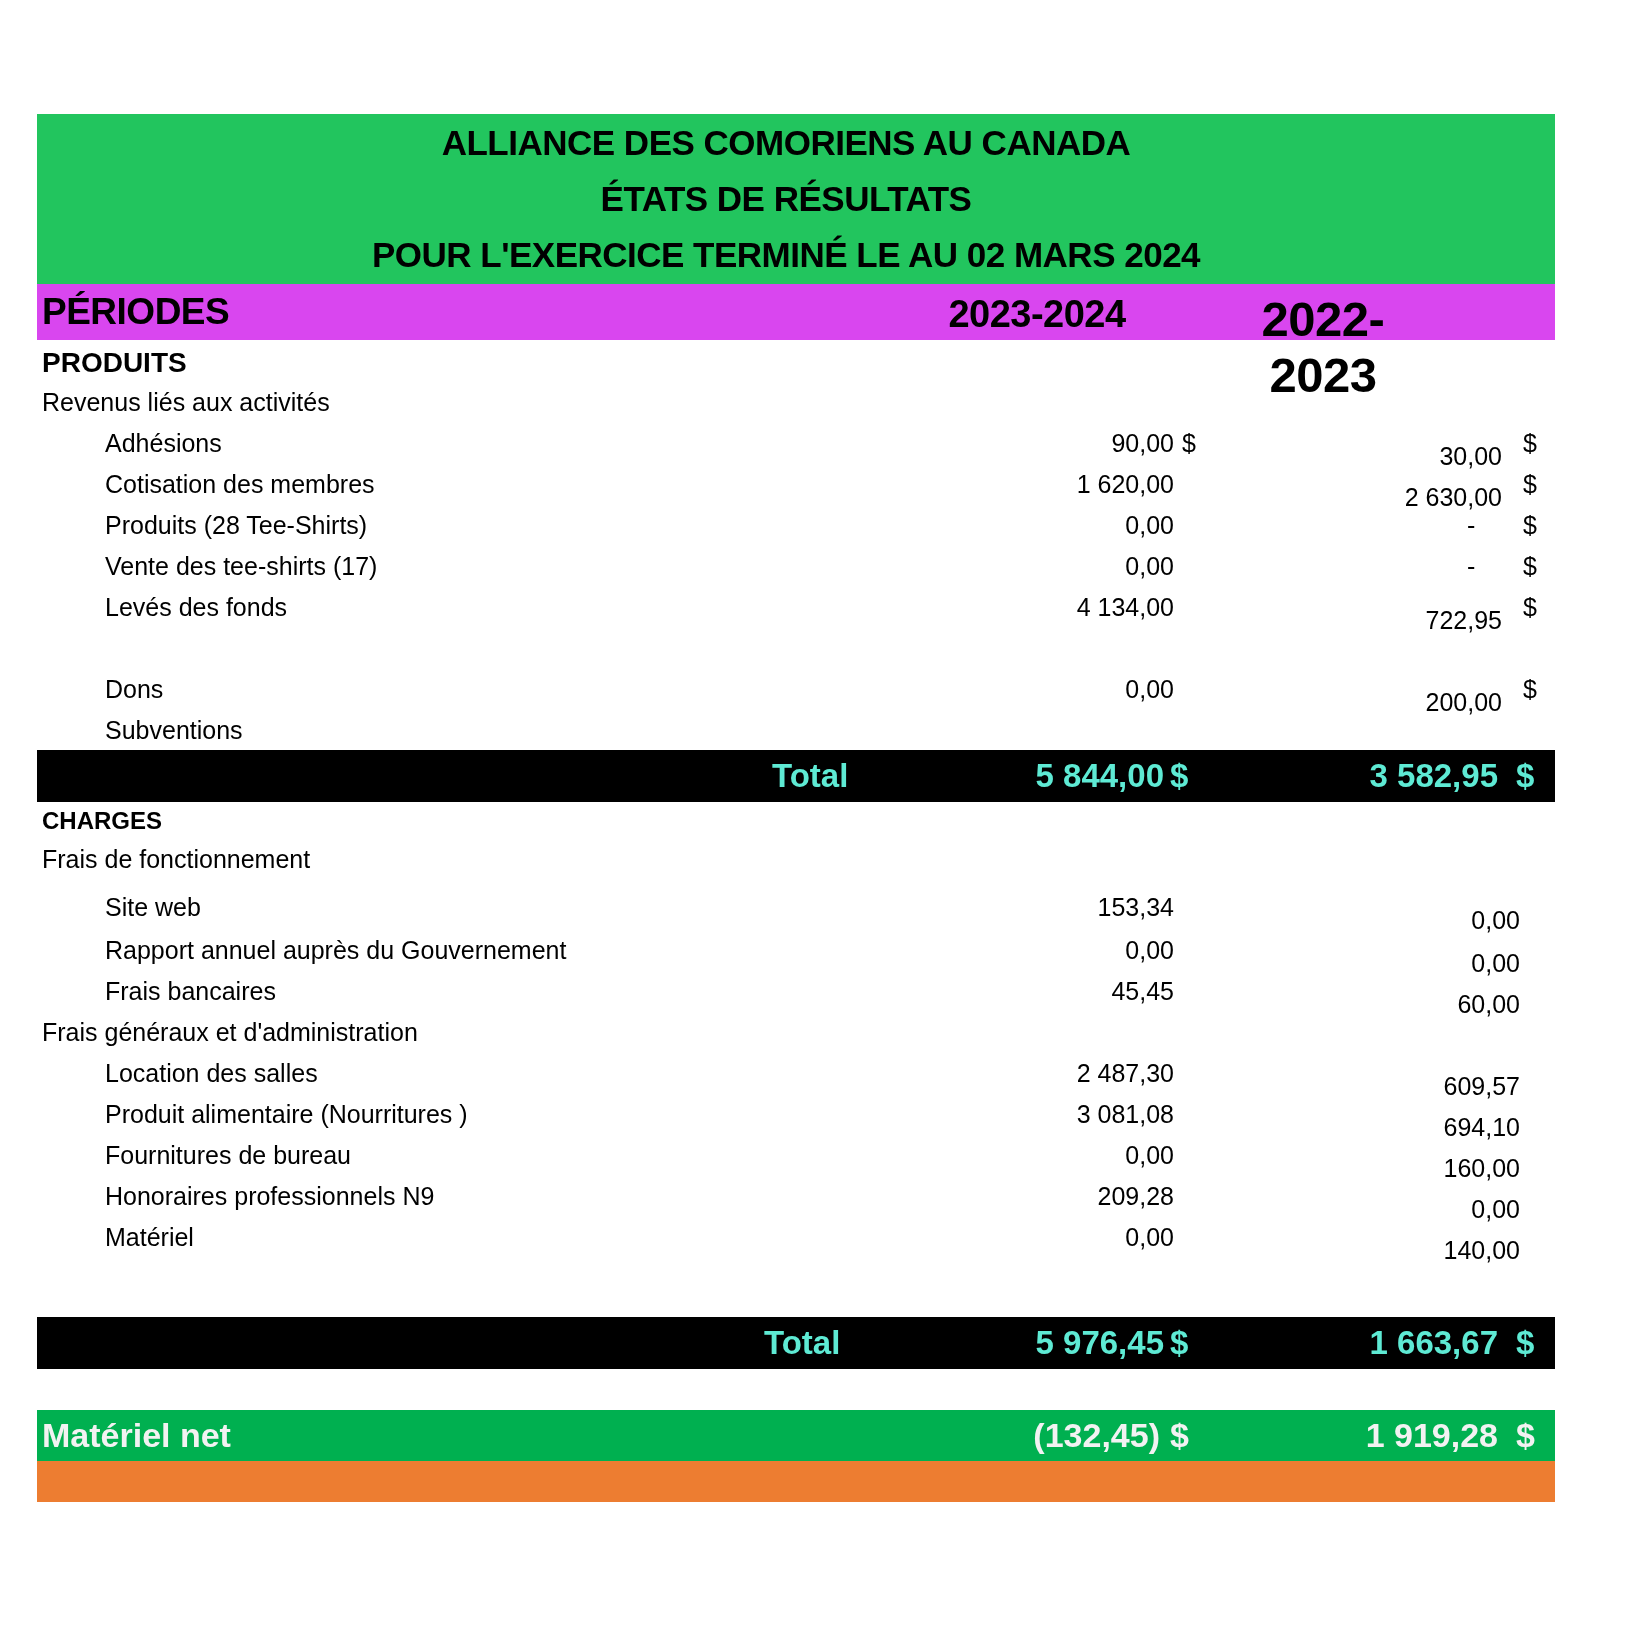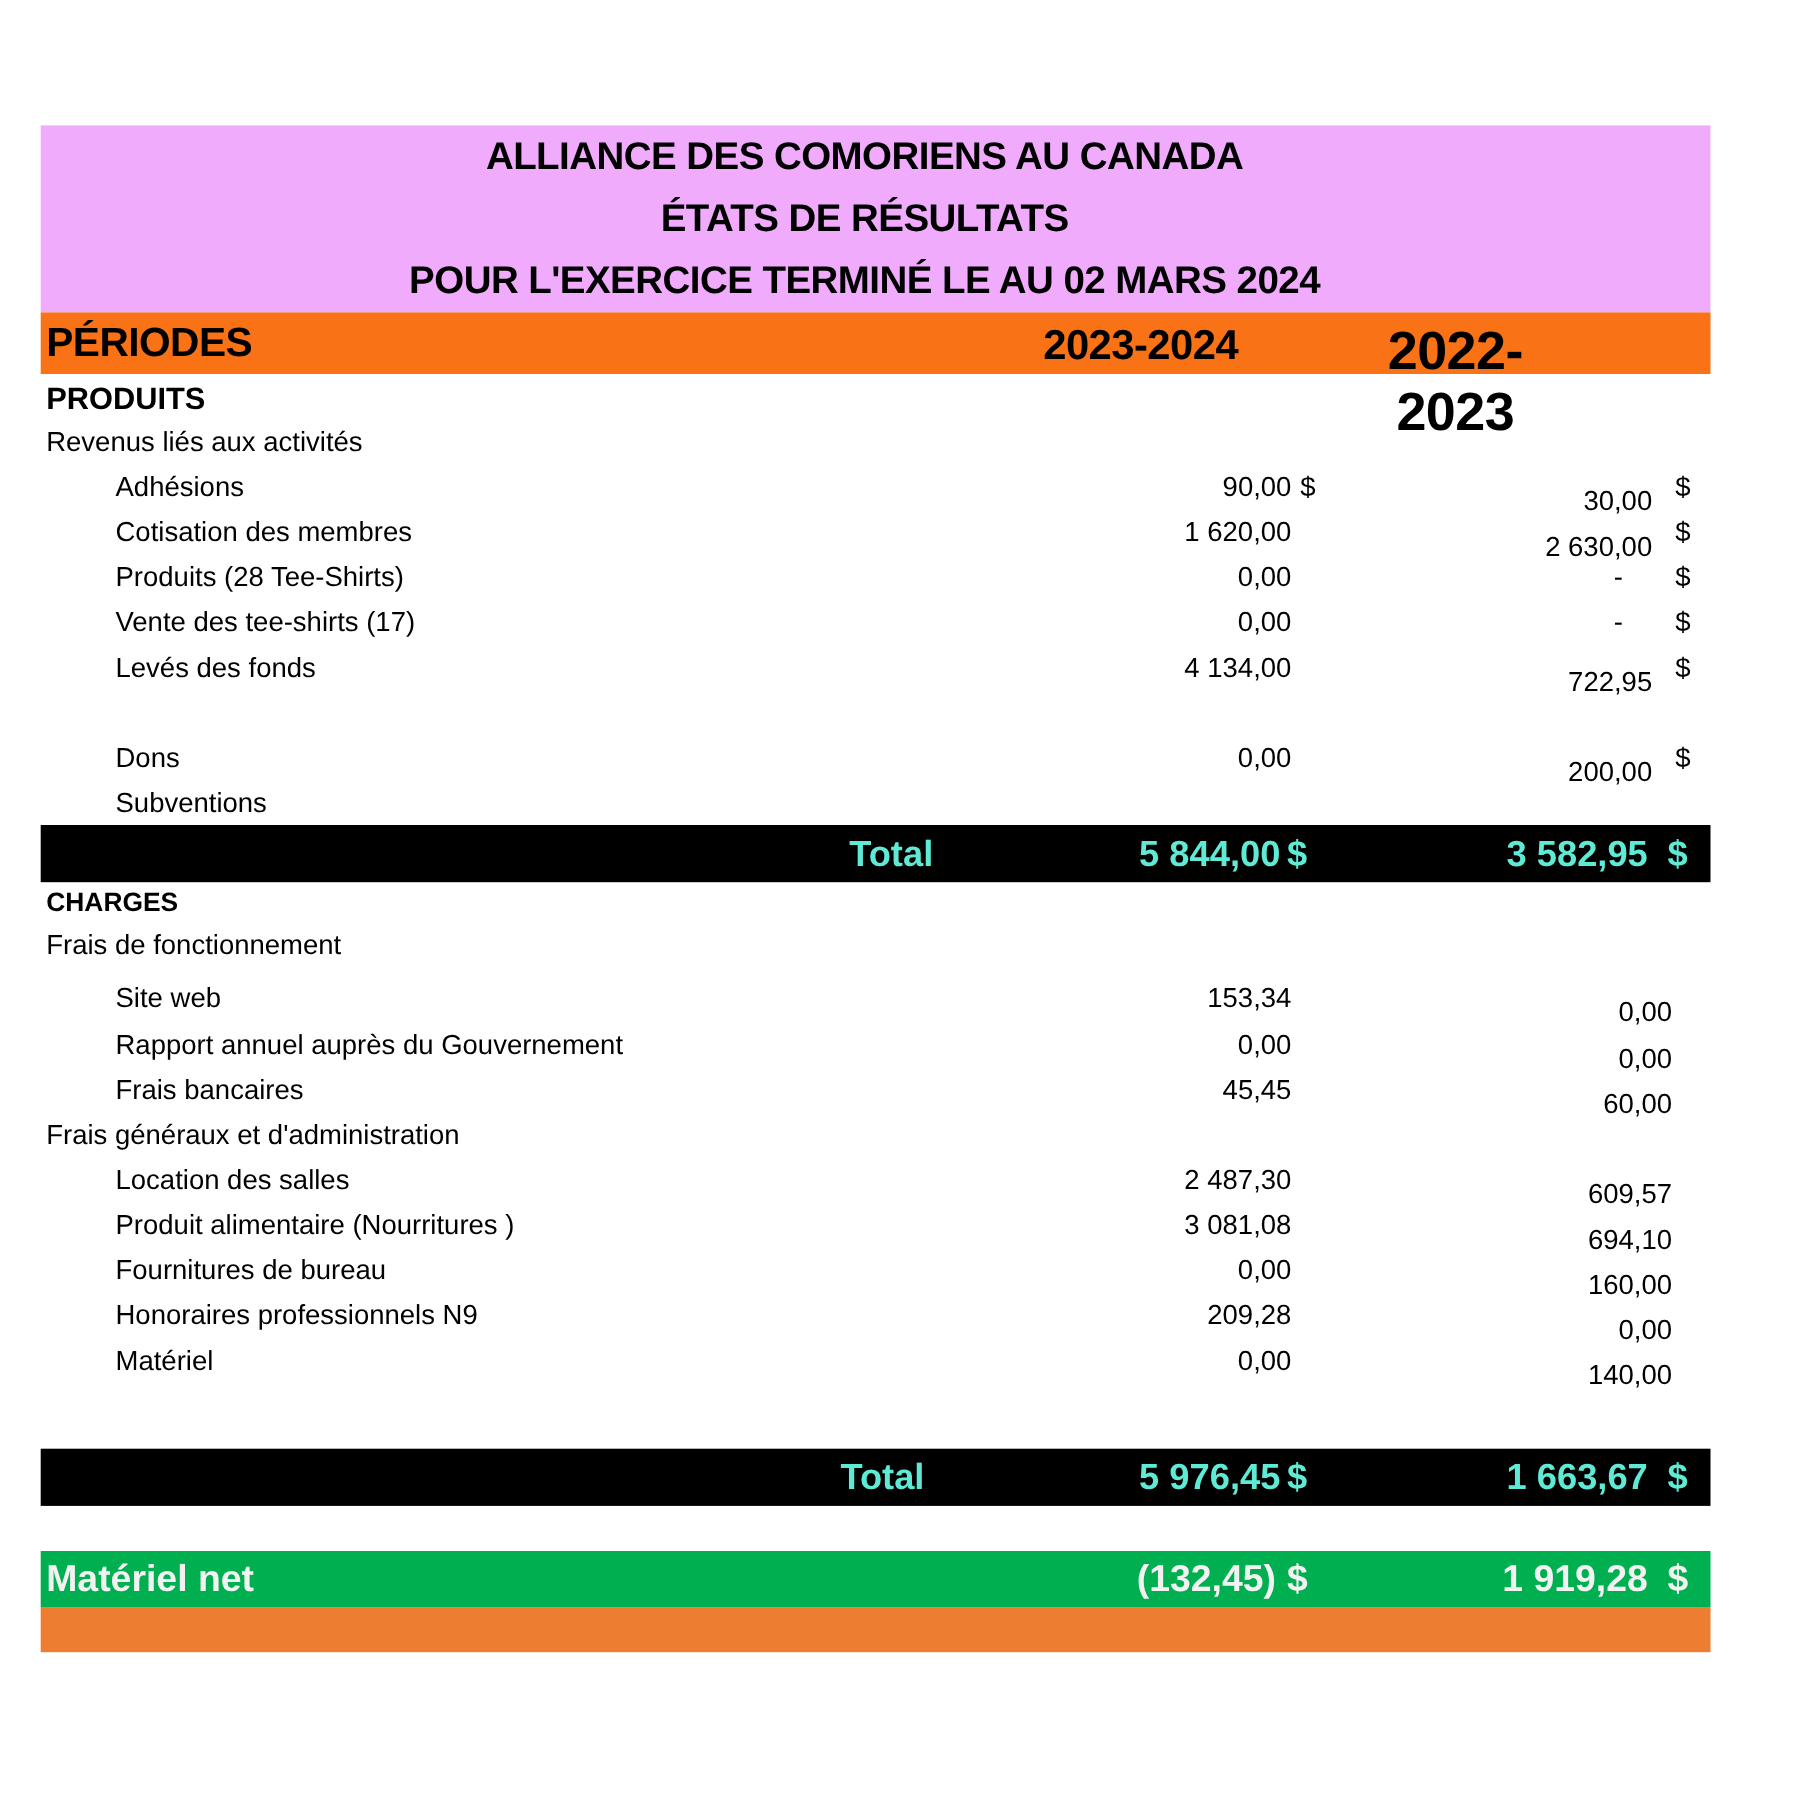--- a/index.html
+++ b/index.html
@@ -1,23 +1,23 @@
 <!DOCTYPE html>
 <html><head>
 <meta charset="utf-8">
 <style>
   html, body { margin: 0; padding: 0; background: #ffffff; }
   body { width: 1649px; height: 1630px; position: relative; overflow: hidden;
          font-family: "Liberation Sans", "DejaVu Sans", sans-serif; color: #000; }
   .sheet { position: absolute; left: 37px; top: 114px; width: 1518px; }
-  .banner { background: #f0abfc; height: 170px; display: flex; flex-direction: column;
+  .banner { background: #22c55e; height: 170px; display: flex; flex-direction: column;
             justify-content: center; align-items: center; padding-left: 0; }
   .banner .line { font-weight: bold; font-size: 35px; line-height: 56px; letter-spacing: -0.5px;
                   transform: translateX(-10px); }
-  .periods { background: #f97316; height: 56px; position: relative; }
+  .periods { background: #d946ef; height: 56px; position: relative; }
   .periods .lbl { position: absolute; left: 5px; top: 7px; font-weight: bold; font-size: 37px; letter-spacing: -0.5px; }
   .periods .y1 { position: absolute; left: 900px; width: 200px; text-align: center; top: 9px; font-weight: bold; font-size: 38px; letter-spacing: -0.5px; }
   .periods .y2 { position: absolute; left: 1186px; width: 200px; text-align: center; top: 7px; font-weight: bold; font-size: 49px; letter-spacing: -0.5px; }
 
   .row { position: relative; height: 41px; font-size: 25px; }
   .row .label { position: absolute; left: 5px; top: 7px; white-space: nowrap; }
   .row.indent .label { left: 68px; }
   .row.section .label { font-weight: bold; }
   .row .v1 { position: absolute; right: 381px; top: 7px; text-align: right; white-space: nowrap; }
   .row .c1 { position: absolute; left: 1145px; top: 7px; }

